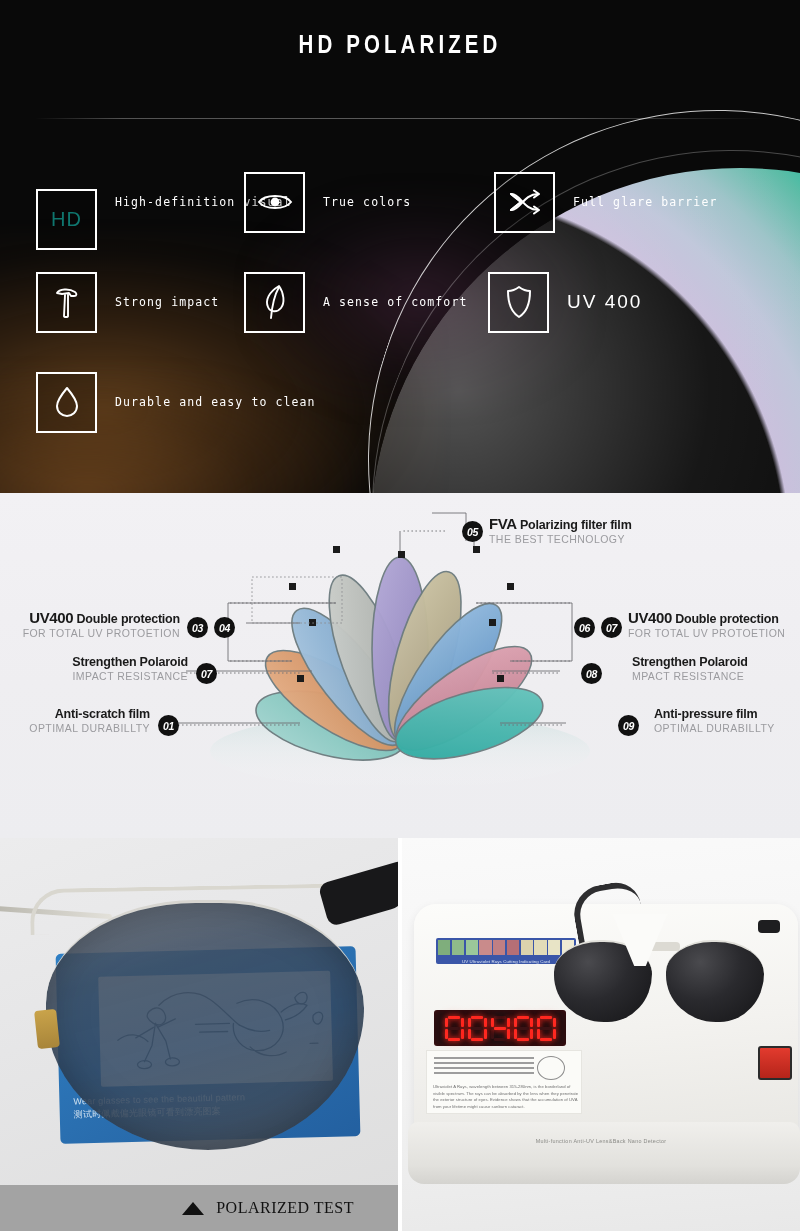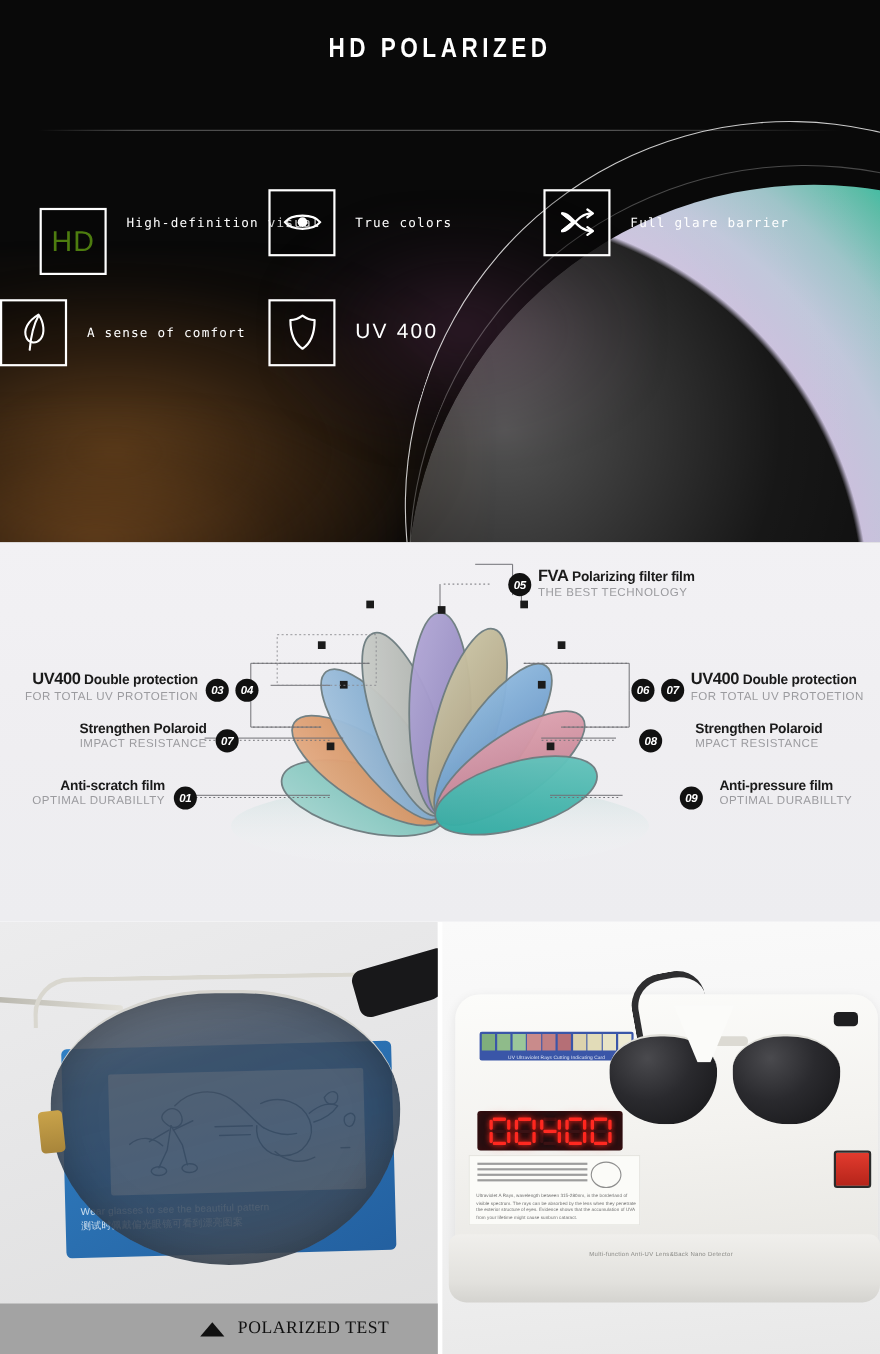--- a/index.html
+++ b/index.html
@@ -92,21 +92,21 @@
   .feature.c1 { width:244px; padding-left:36px; }
   .feature.c2 { width:244px; }
   .feature.c3 { width:250px; }
   .icon-box {
     width:61px; height:61px; flex:0 0 61px;
     border:2px solid #ffffff;
     display:flex; align-items:center; justify-content:center;
     background:rgba(0,0,0,0.20);
   }
   .icon-box.hd {
-    font-size:26px; color:#4d7c0f; letter-spacing:1px;
+    font-size:20px; color:#0f766e; letter-spacing:1px;
     font-family:"Liberation Sans Narrow","Liberation Sans",sans-serif;
     margin-top:34px;
   }
   .feature-label {
     margin-left:18px; color:#ffffff;
     font-size:11.5px; letter-spacing:1.1px;
     font-family:"DejaVu Sans Mono", monospace;
     white-space:nowrap;
   }
   .feature-label.big {
@@ -351,40 +351,57 @@
             <path d="M4 22 C12 22 16 6 30 6"></path>
             <path d="M26 2.5 L31 6 L26 9.5"></path>
             <path d="M26 18.5 L31 22 L26 25.5"></path>
           </svg>
         </div>
         <div class="feature-label">Full glare barrier</div>
       </div>
     </div>
 
     <div class="feature-row">
+      <div class="feature c1">
+        <div class="icon-box">
+          <svg width="28" height="34" viewBox="0 0 28 34" fill="none" stroke="#ffffff" stroke-width="1.9" stroke-linecap="round" stroke-linejoin="round">
+            <path d="M4 8 C6 4 16 3 22 7 C24 8.5 24 11 21 11 L18 11 L16 8 L9 9 Z"></path>
+            <path d="M12 10 L11 31 C11 32.5 15 32.5 15 31 L15 9.6"></path>
+          </svg>
+        </div>
+        <div class="feature-label">Strong impact</div>
+      </div>
       <div class="feature c2">
         <div class="icon-box">
           <svg width="26" height="36" viewBox="0 0 26 36" fill="none" stroke="#ffffff" stroke-width="1.9" stroke-linecap="round" stroke-linejoin="round">
             <path d="M17 2 C7 8 3 16 6 23 C8 28 15 29 19 24 C23 19 22 9 17 2 Z"></path>
             <path d="M17 3 C12 12 10 22 9 34"></path>
           </svg>
         </div>
         <div class="feature-label">A sense of comfort</div>
       </div>
       <div class="feature c3">
         <div class="icon-box">
           <svg width="28" height="34" viewBox="0 0 28 34" fill="none" stroke="#ffffff" stroke-width="2" stroke-linecap="round" stroke-linejoin="round">
             <path d="M14 2 C10 5 5 6 3 6 C3 17 6 27 14 32 C22 27 25 17 25 6 C23 6 18 5 14 2 Z"></path>
           </svg>
         </div>
         <div class="feature-label big">UV 400</div>
       </div>
     </div>
 
     <div class="feature-row">
+      <div class="feature c1">
+        <div class="icon-box">
+          <svg width="26" height="32" viewBox="0 0 26 32" fill="none" stroke="#ffffff" stroke-width="2" stroke-linecap="round" stroke-linejoin="round">
+            <path d="M13 2 C13 2 3 14 3 20 C3 26 8 30 13 30 C18 30 23 26 23 20 C23 14 13 2 13 2 Z"></path>
+          </svg>
+        </div>
+        <div class="feature-label">Durable and easy to clean</div>
+      </div>
       <div class="feature c2"></div>
       <div class="feature c3"></div>
     </div>
 
   </div>
 </div>
 
 <div class="diagram">
 
   <svg class="fan" viewBox="0 0 800 345">

